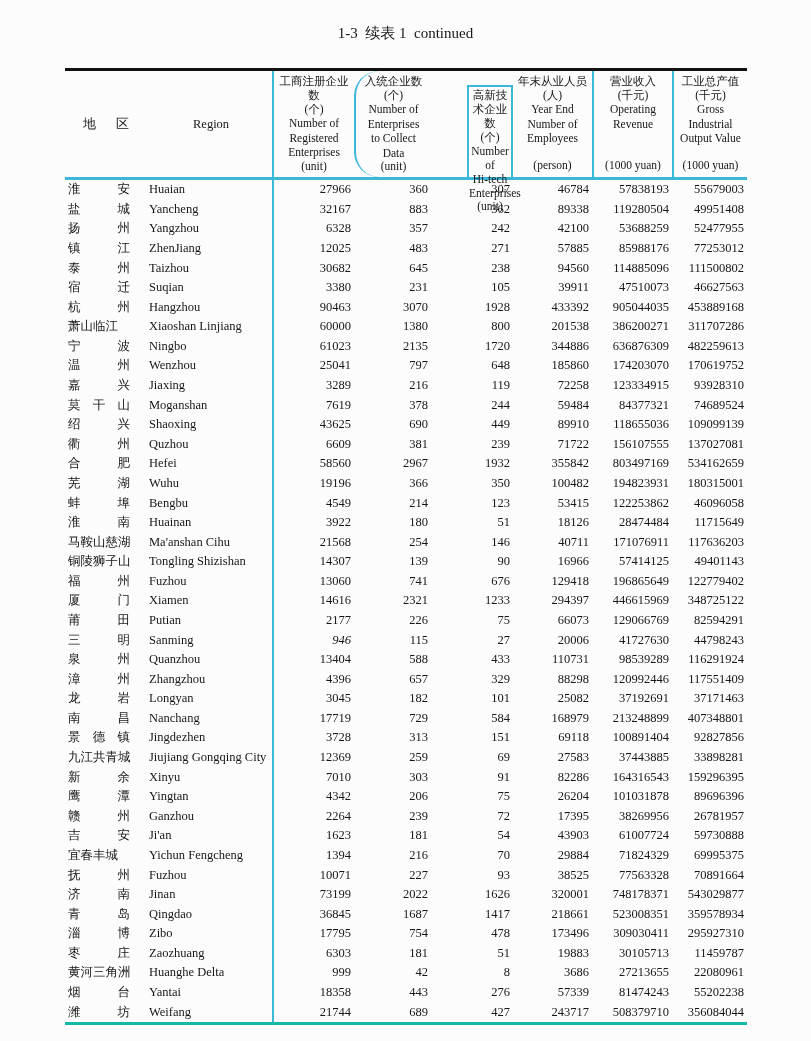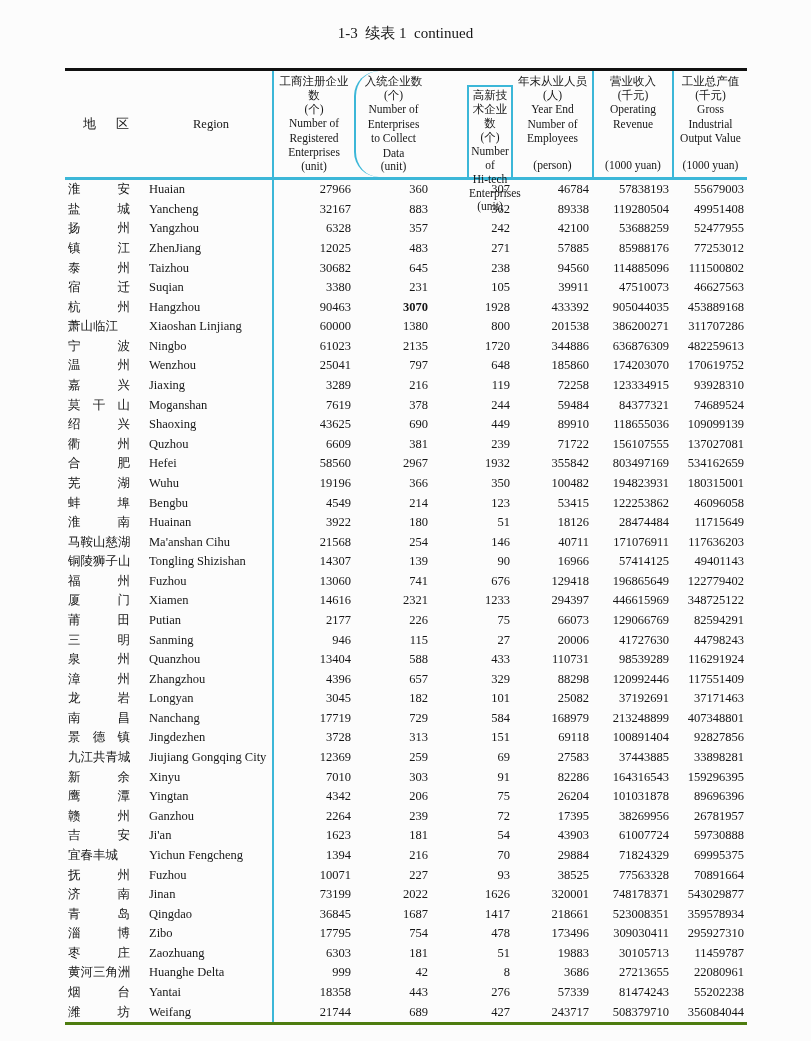--- a/index.html
+++ b/index.html
@@ -56,21 +56,21 @@
     border:2px solid var(--accent);border-bottom:none;
     padding:1px 0 4px;
   }
   .h-cn{font-size:11.5px;line-height:14px;}
   .h-en{font-size:11.5px;line-height:14.5px;}
   .boxed .h-en{line-height:14px;}
   .h-unit{font-size:11.5px;line-height:13px;}
   
   .tbody{
     position:relative;
-    border-bottom:3px solid #4d7c0f;
+    border-bottom:3px solid #14b8a6;
   }
   .tbody::before{
     content:"";position:absolute;left:207px;top:0;bottom:0;
     width:2px;background:var(--accent);
   }
   .row{display:flex;height:19.581px;align-items:center;}
   .region-cell{width:207px;flex:none;display:flex;align-items:baseline;box-sizing:border-box;}
   .cn-name{
     display:inline-block;flex:none;
     margin-left:3px;width:62px;
@@ -254,21 +254,21 @@
           <span class="num" style="width: 80px;">47510073</span>
           <span class="num" style="width: 75px;">46627563</span>
         </div>
 
   <div class="row">
     <div class="region-cell">
       <span class="cn-name spread">杭 州</span>
       <span class="en-name">Hangzhou</span>
     </div>
   <span class="num" style="width: 82px;">90463</span>
-          <span class="num" style="width: 77px; font-weight: bold;">3070</span>
+          <span class="num" style="width: 77px;">3070</span>
           <span class="num" style="width: 82px;">1928</span>
           <span class="num" style="width: 79px;">433392</span>
           <span class="num" style="width: 80px;">905044035</span>
           <span class="num" style="width: 75px;">453889168</span>
         </div>
 
   <div class="row">
     <div class="region-cell">
       <span class="cn-name">萧山临江</span>
       <span class="en-name">Xiaoshan Linjiang</span>
@@ -474,21 +474,21 @@
           <span class="num" style="width: 79px;">66073</span>
           <span class="num" style="width: 80px;">129066769</span>
           <span class="num" style="width: 75px;">82594291</span>
         </div>
 
   <div class="row">
     <div class="region-cell">
       <span class="cn-name spread">三 明</span>
       <span class="en-name">Sanming</span>
     </div>
-  <span class="num" style="width: 82px;">946</span>
+  <span class="num" style="width: 82px; font-style: italic;">946</span>
           <span class="num" style="width: 77px;">115</span>
           <span class="num" style="width: 82px;">27</span>
           <span class="num" style="width: 79px;">20006</span>
           <span class="num" style="width: 80px;">41727630</span>
           <span class="num" style="width: 75px;">44798243</span>
         </div>
 
   <div class="row">
     <div class="region-cell">
       <span class="cn-name spread">泉 州</span>

